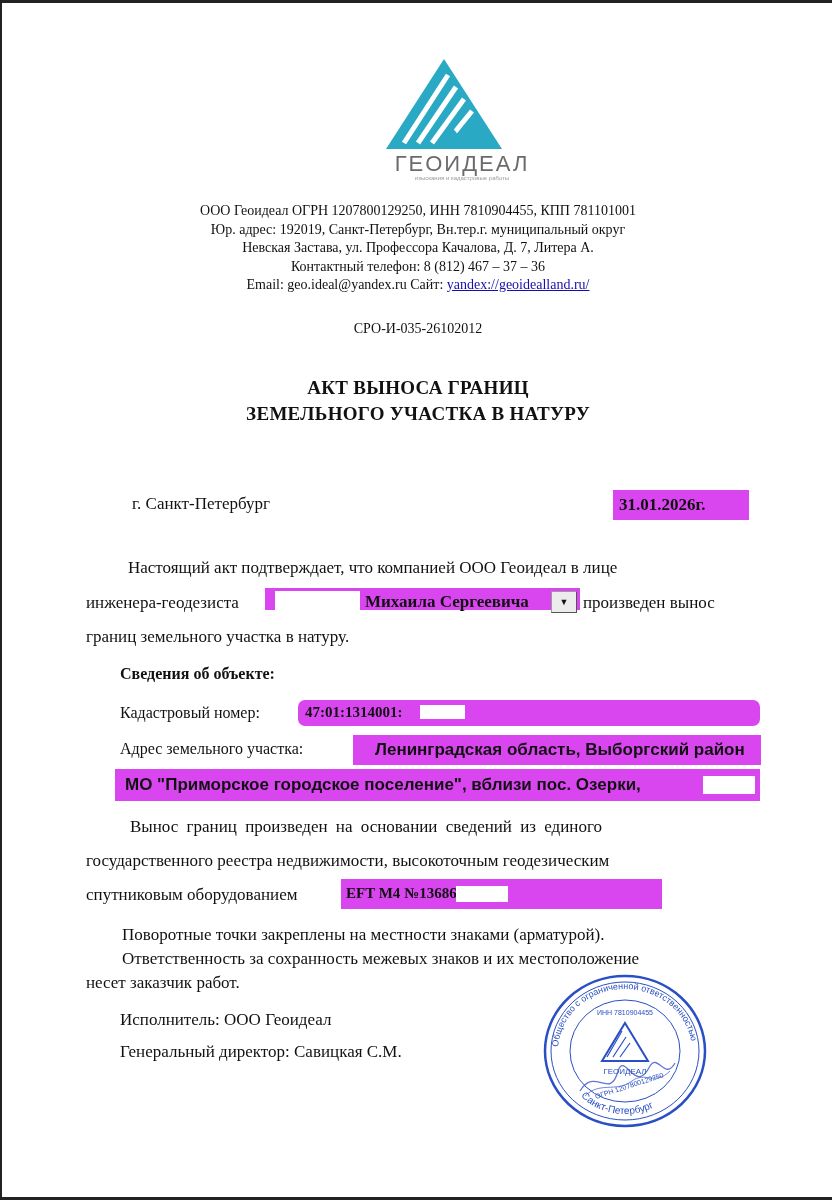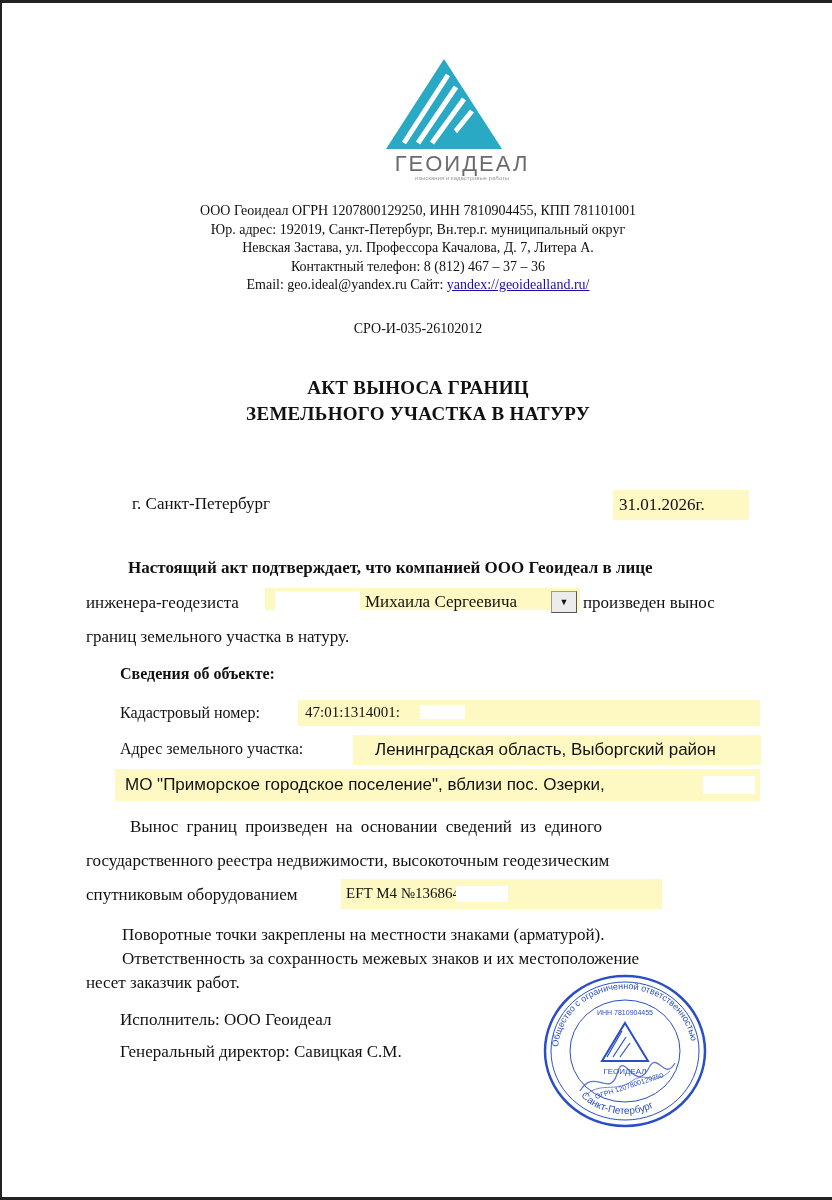--- a/index.html
+++ b/index.html
@@ -33,21 +33,21 @@
     font-size: 6px; color: #9a9a9a;
   }
 
   .hdr { font-size: 14px; line-height: 18.5px; }
   .hdr a { color: #1a0dab; text-decoration: underline; }
 
   .sro { font-size: 14px; }
   .title { font-size: 19px; font-weight: bold; line-height: 26px; letter-spacing: 0.3px; }
 
   .body-text { font-size: 17px; }
-  .field { background: #fef9c3; }
+  .field { background: #d946ef; font-weight: bold; }
   .sans { font-family: "Liberation Sans", "DejaVu Sans", sans-serif; }
   .redact { background: #ffffff; display: inline-block; }
 
   .dd-btn {
     position: absolute; width: 26px; height: 22px; box-sizing: border-box;
     background: #ececec; border: 1px solid #9a9a9a;
     border-right-color: #555; border-bottom-color: #555;
     font-size: 9px; text-align: center; line-height: 20px; color: #111;
   }
 
@@ -84,36 +84,36 @@
   <div class="abs center sro" style="top:318px;">СРО-И-035-26102012</div>
 
   <div class="abs center title" style="top:372px;">
     <div>АКТ ВЫНОСА ГРАНИЦ</div>
     <div>ЗЕМЕЛЬНОГО УЧАСТКА В НАТУРУ</div>
   </div>
 
   <div class="abs body-text" style="left:130px; top:491px;">г. Санкт-Петербург</div>
   <div class="abs body-text field" style="left:611px; top:487px; width:136px; height:30px; line-height:30px; padding-left:6px; box-sizing:border-box;">31.01.2026г.</div>
 
-  <div class="abs body-text" style="left:126px; top:555px;font-weight:bold;">Настоящий  акт подтверждает, что компанией ООО Геоидеал   в   лице</div>
+  <div class="abs body-text" style="left:126px; top:555px;">Настоящий  акт подтверждает, что компанией ООО Геоидеал   в   лице</div>
   <div class="abs body-text" style="left:84px; top:590px;">инженера-геодезиста</div>
   <div class="abs body-text field" style="left:263px; top:585px; width:315px; height:22px;">
     <span class="redact" style="position:absolute; left:10px; top:3px; width:85px; height:22px;"></span>
     <span class="abs" style="left:100px; top:4px;">Михаила Сергеевича</span>
   </div>
   <div class="dd-btn" style="left:549px; top:588px;">
     <span>▼</span>
   </div>
   <div class="abs body-text" style="left:581px; top:590px;">произведен  вынос</div>
   <div class="abs body-text" style="left:84px; top:624px;">границ земельного участка  в натуру.</div>
 
   <div class="abs body-text" style="left:118px; top:662px; font-weight:bold; font-size:16px;">Сведения об объекте:</div>
 
   <div class="abs body-text" style="left:118px; top:701px; font-size:16px;">Кадастровый номер:</div>
-  <div class="abs field" style="left:296px; top:697px; width:462px; height:26px;">
+  <div class="abs field" style="left:296px; top:697px; width:462px; height:26px;border-radius:7px;">
     <span class="abs" style="left:7px; top:4px; font-size:15px;">47:01:1314001:</span>
     <span class="redact" style="position:absolute; left:122px; top:5px; width:45px; height:14px;"></span>
   </div>
 
   <div class="abs body-text" style="left:118px; top:737px; font-size:16px;">Адрес земельного участка:</div>
   <div class="abs field sans" style="left:351px; top:732px; width:408px; height:30px; font-size:17px; line-height:30px; padding-left:22px; box-sizing:border-box;">Ленинградская область, Выборгский район</div>
   <div class="abs field sans" style="left:113px; top:766px; width:645px; height:32px; font-size:17px; line-height:32px; padding-left:10px; box-sizing:border-box;">
     <span>МО "Приморское городское поселение", вблизи пос. Озерки, </span>
     <span class="redact" style="position:absolute; left:588px; top:7px; width:52px; height:18px;"></span>
   </div>

